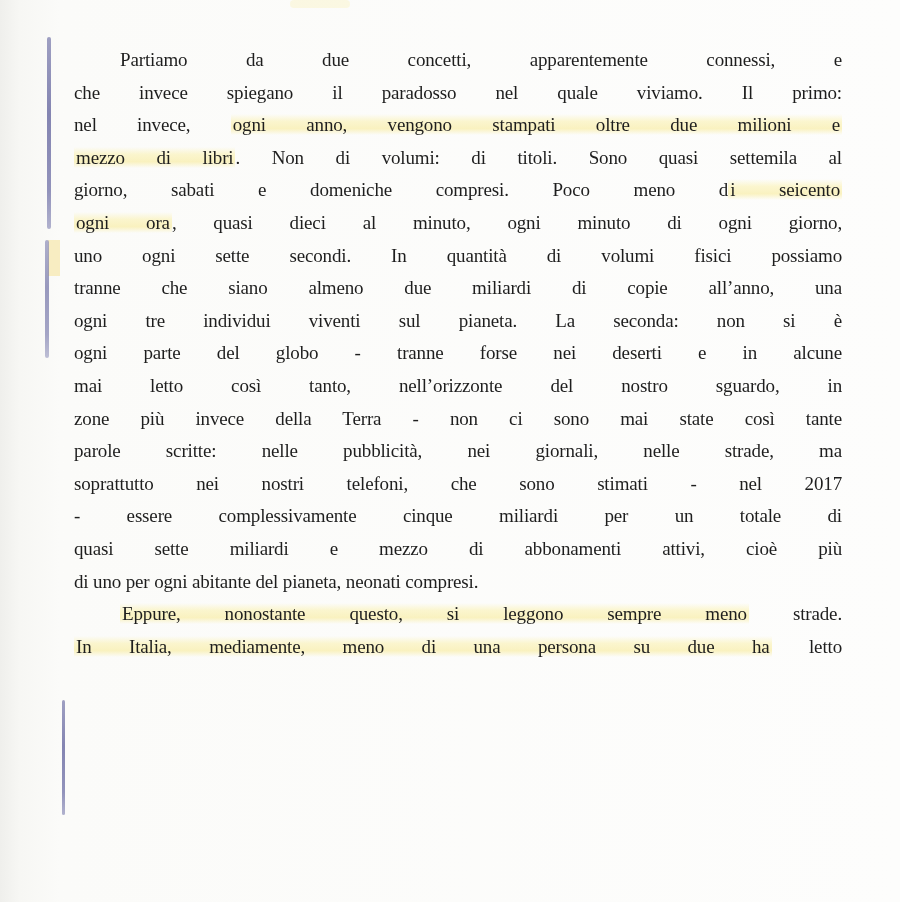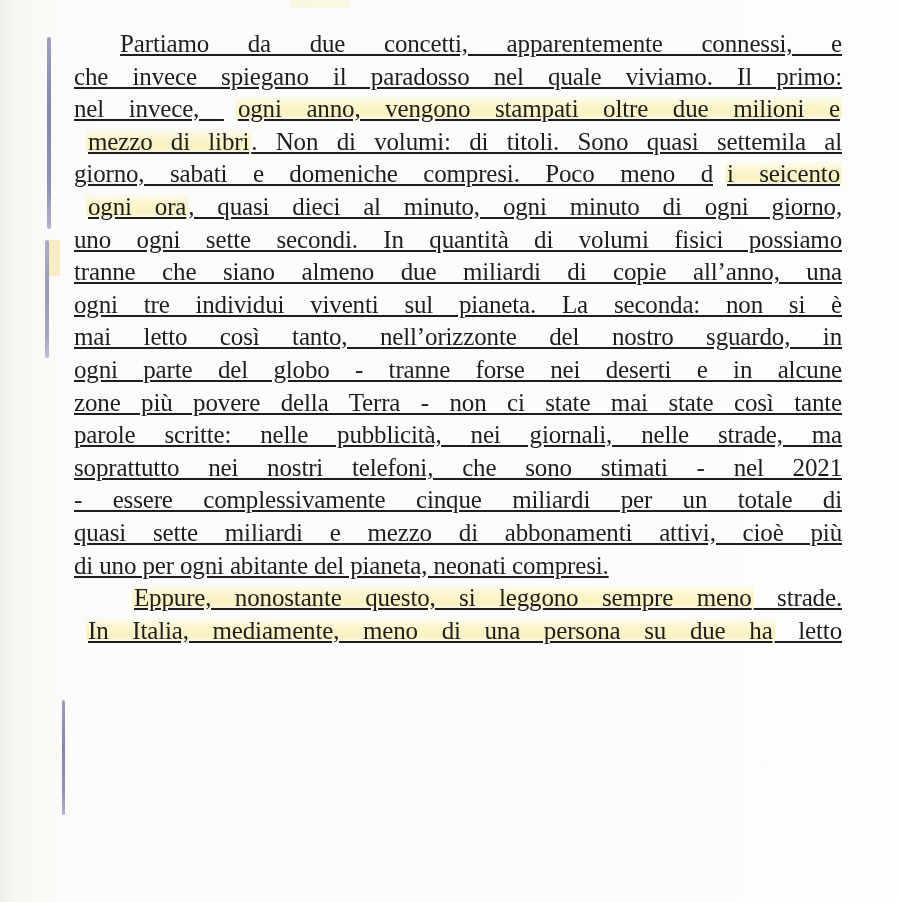--- a/index.html
+++ b/index.html
@@ -19,46 +19,44 @@
       left: 290px;
       top: 0;
       width: 60px;
       height: 8px;
       background: rgba(250, 240, 180, 0.35);
       border-radius: 4px;
     }
     .text-block {
       position: absolute;
       left: 74px;
-      top: 28px;
+      top: 44px;
       width: 768px;
       font-family: "Liberation Serif", "DejaVu Serif", serif;
-      font-size: 25px;
+      font-size: 19px;
       line-height: 32.6px;
       color: #1e1e1e;
       letter-spacing: -0.15px;
-      text-decoration: underline;
     }
     .line {
       display: block;
       white-space: nowrap;
       text-align: justify;
       text-align-last: justify;
       height: 32.6px;
     }
     .line.last {
       text-align-last: left;
     }
     .line.indent {
       padding-left: 46px;
     }
     .hl {
       background: linear-gradient(180deg, rgba(255,255,255,0) 0%, rgba(250, 240, 170, 0.55) 35%, rgba(248, 236, 160, 0.65) 70%, rgba(255,255,255,0) 100%);
       padding: 0 2px;
-      margin-left: 12px;
     }
     .margin-mark {
       position: absolute;
       width: 4px;
       background: linear-gradient(180deg, #8e8fb8, #6f70a5 40%, #7f80b0 80%, #a4a5c6);
       border-radius: 2px;
       opacity: 0.85;
     }
     .margin-mark.m1 { left: 47px; top: 37px; height: 192px; }
     .margin-mark.m2 { left: 45px; top: 240px; height: 118px; opacity: 0.7; }
@@ -86,25 +84,25 @@
     <div>
       <span class="line indent"><span>Partiamo da due concetti, apparentemente connessi, e</span></span>
       <span class="line"><span>che invece spiegano il paradosso nel quale viviamo. Il primo:</span></span>
       <span class="line"><span>nel invece, </span><span class="hl">ogni anno, vengono stampati oltre due milioni e</span></span>
       <span class="line"><span class="hl">mezzo di libri</span><span>. Non di volumi: di titoli. Sono quasi settemila al</span></span>
       <span class="line"><span>giorno, sabati e domeniche compresi. Poco meno d</span><span class="hl">i seicento</span></span>
       <span class="line"><span class="hl">ogni ora</span><span>, quasi dieci al minuto, ogni minuto di ogni giorno,</span></span>
       <span class="line"><span>uno ogni sette secondi. In quantità di volumi fisici possiamo</span></span>
       <span class="line"><span>tranne che siano almeno due miliardi di copie all’anno, una</span></span>
       <span class="line"><span>ogni tre individui viventi sul pianeta. La seconda: non si è</span></span>
+      <span class="line"><span>ogni parte del globo - tranne forse nei deserti e in alcune</span></span>
       <span class="line"><span>mai letto così tanto, nell’orizzonte del nostro sguardo, in</span></span>
-      <span class="line"><span>ogni parte del globo - tranne forse nei deserti e in alcune</span></span>
-      <span class="line"><span>zone più povere della Terra - non ci state mai state così tante</span></span>
+      <span class="line"><span>zone più invece della Terra - non ci sono mai state così tante</span></span>
       <span class="line"><span>parole scritte: nelle pubblicità, nei giornali, nelle strade, ma</span></span>
-      <span class="line"><span>soprattutto nei nostri telefoni, che sono stimati - nel 2021</span></span>
+      <span class="line"><span>soprattutto nei nostri telefoni, che sono stimati - nel 2017</span></span>
       <span class="line"><span>- essere complessivamente cinque miliardi per un totale di</span></span>
       <span class="line"><span>quasi sette miliardi e mezzo di abbonamenti attivi, cioè più</span></span>
       <span class="line last"><span>di uno per ogni abitante del pianeta, neonati compresi.</span></span>
     </div>
     <div>
       <span class="line indent"><span class="hl">Eppure, nonostante questo, si leggono sempre meno</span><span> strade.</span></span>
       <span class="line"><span class="hl">In Italia, mediamente, meno di una persona su due ha</span><span> letto</span></span>
     </div>
   </div>
 

